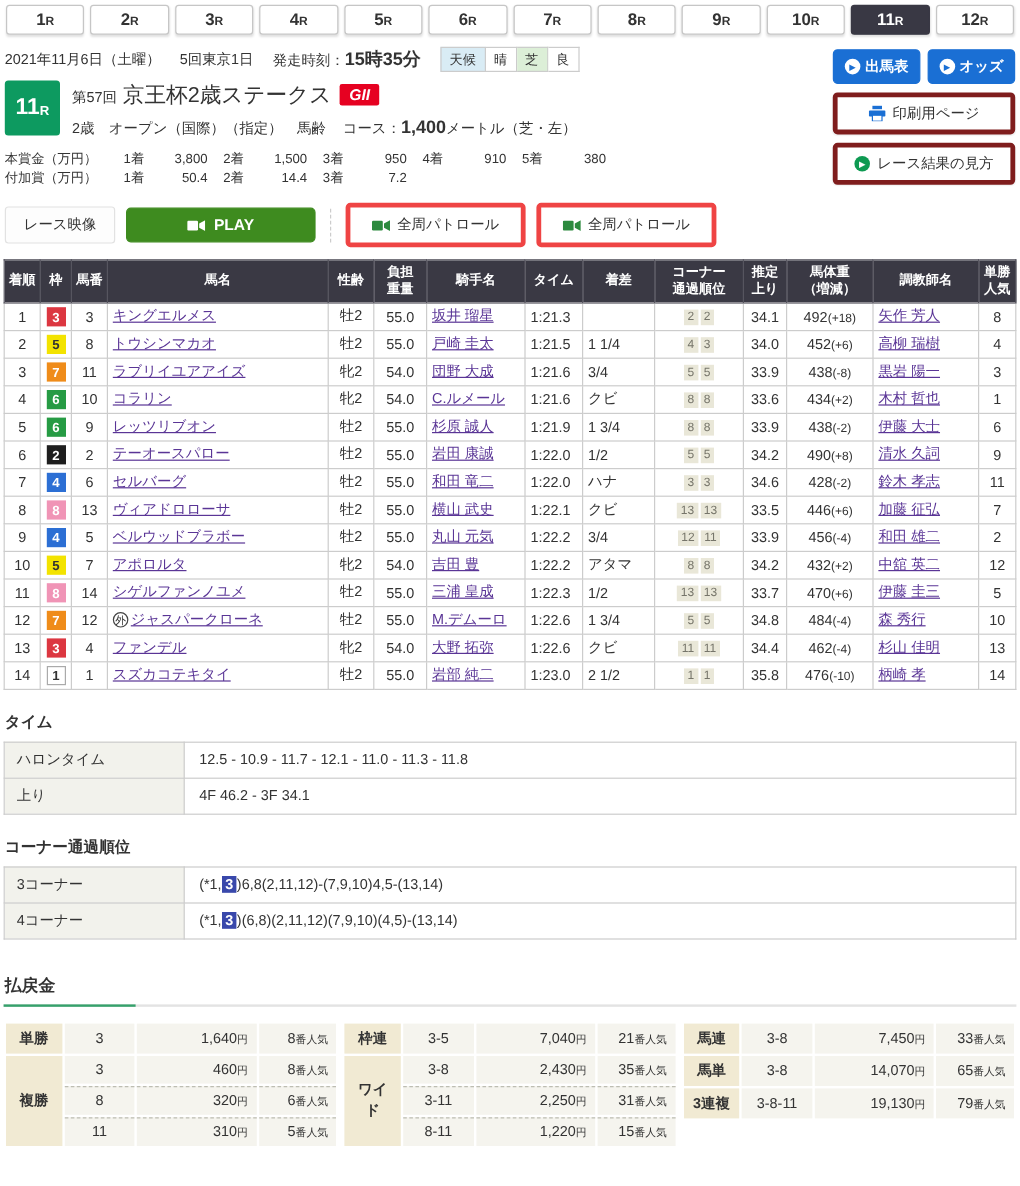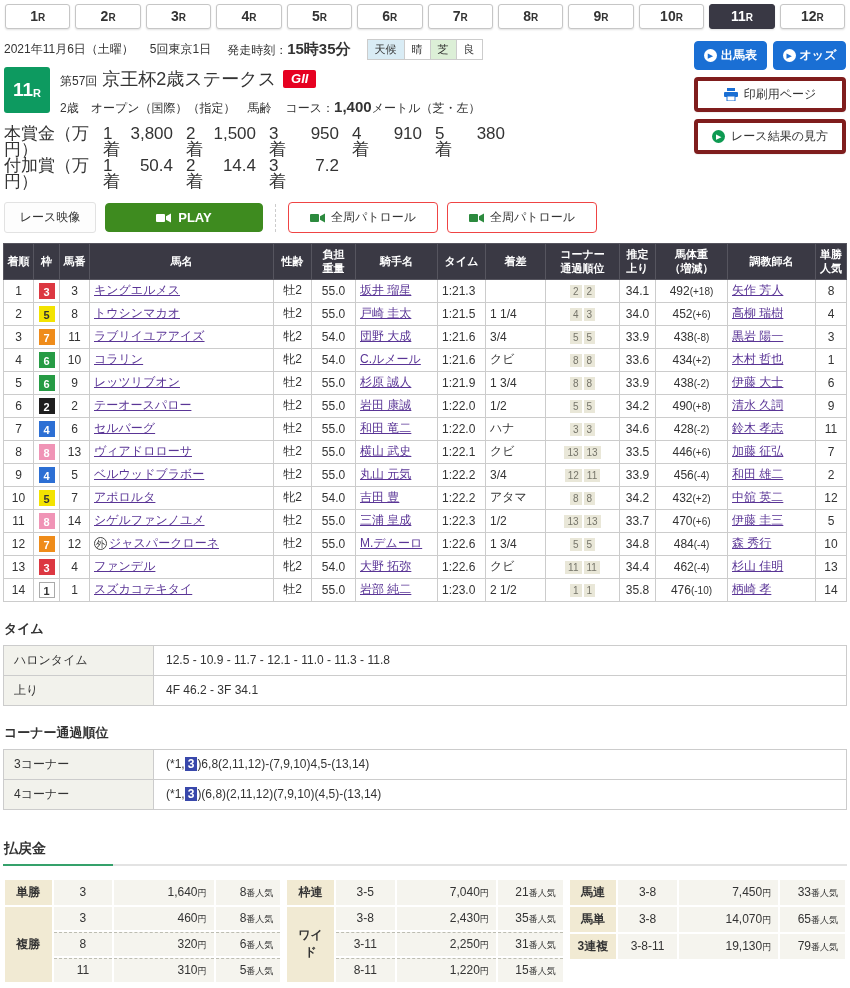--- a/index.html
+++ b/index.html
@@ -59,40 +59,40 @@
     background: #fff; color: #1a6fd4; font-size: 7px; align-items: center; justify-content: center;
   }
   .circle-arrow.green { background: #0e9a52; color: #fff; }
   .btn-white {
     width: 100%; background: #fff; border: 4px solid #7f1d1d; border-radius: 4px; padding: 5px 4px;
     font-size: 12px; display: flex; align-items: center; justify-content: center; gap: 6px;
     cursor: pointer; color: #333; box-shadow: 0 1px 1px rgba(0,0,0,.06); font-family: inherit;
   }
 
   
-  .prize-block { margin-top: 9px; font-size: 17px; }
+  .prize-block { margin-top: 9px; font-size: 11px; }
   .prize-row { display: flex; line-height: 16px; }
   .prize-label { width: 86px; }
   .prize-place { display: inline-block; width: 26px; margin-left: 13px; }
   .prize-amount { display: inline-block; width: 44px; text-align: right; }
 
   
   .video-row { display: flex; align-items: center; gap: 9px; margin: 12px 1px 10px; }
   .btn-race-video {
     width: 92px; background: #fdfdfd; border: 1px solid #e2e2e2; border-radius: 3px;
     text-align: center; padding: 6px 0; cursor: pointer;
   }
   .btn-play {
     width: 158px; background: #3e8b1f; color: #fff; border: 1px solid #3e8b1f; border-radius: 4px;
     font-weight: bold; font-size: 13px; padding: 6px 0; cursor: pointer; font-family: inherit;
     display: flex; align-items: center; justify-content: center; gap: 7px;
   }
   .v-divider { border-left: 1px dashed #ccc; height: 28px; margin: 0 3px; }
   .btn-video-white {
-    width: 150px; background: #fff; border: 1px solid #ef4444; border-radius: 4px; padding: 6px 0;
+    width: 150px; background: #fff; border: 4px solid #ef4444; border-radius: 4px; padding: 6px 0;
     cursor: pointer; color: #333; font-size: 12px; font-family: inherit;
     display: flex; align-items: center; justify-content: center; gap: 6px;
   }
 
   
   table.results { width: 100%; border-collapse: collapse; table-layout: fixed; margin-top: 2px; }
   .results th {
     background: #3a3944; color: #fff; font-size: 11px; font-weight: bold;
     padding: 3px 1px; border: 1px solid #56555f; white-space: pre-line; line-height: 1.3;
   }

